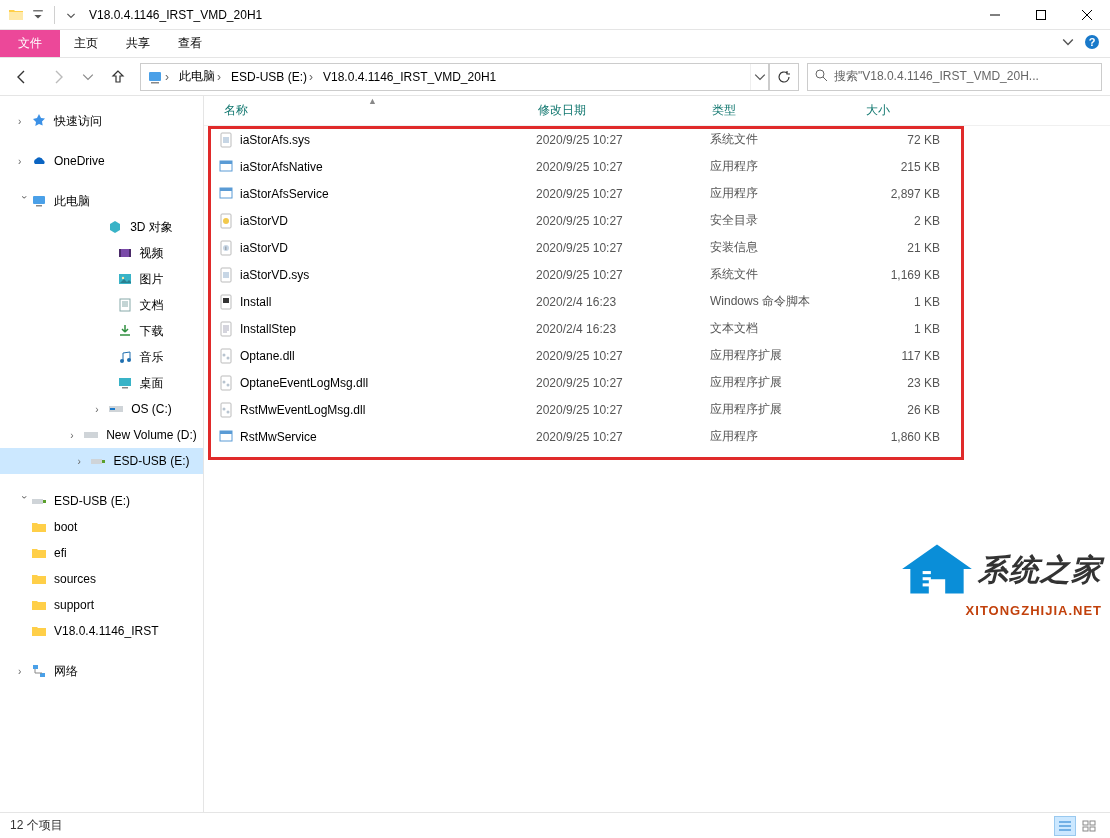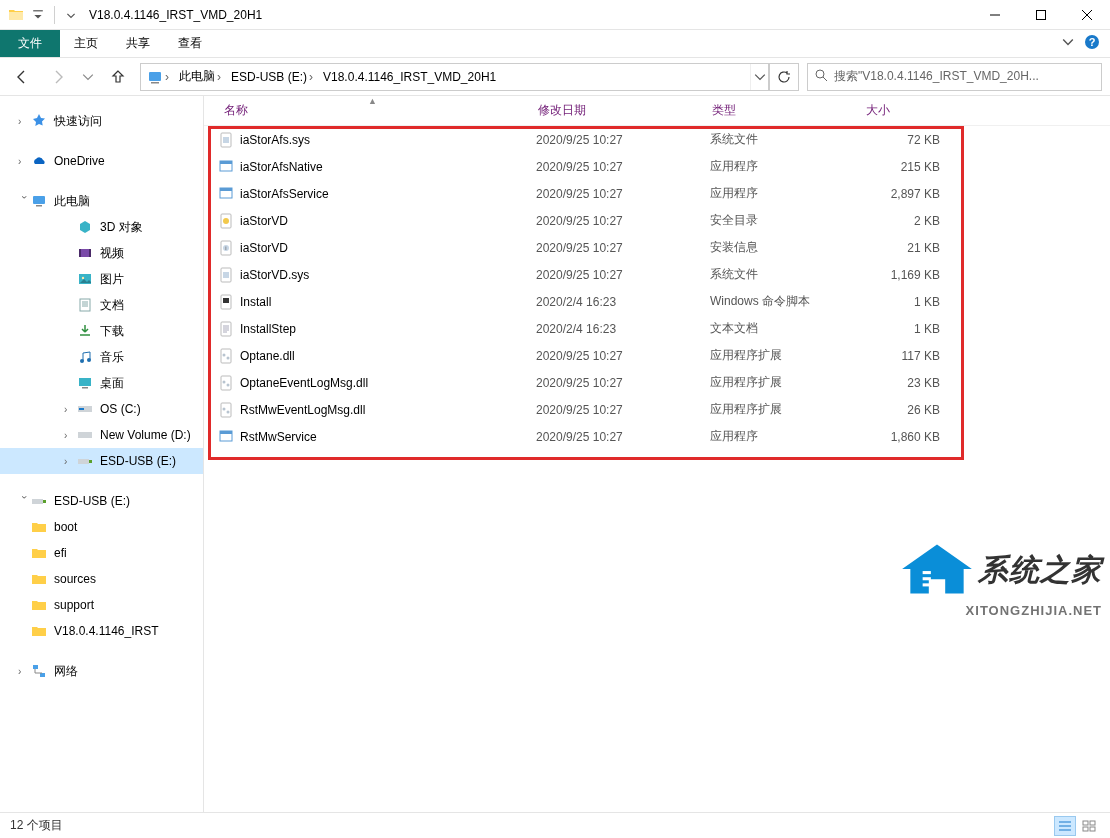--- a/index.html
+++ b/index.html
@@ -10,71 +10,71 @@
 .titlebar .qat { display: flex; align-items: center; padding-left: 6px; gap: 2px; }
 .titlebar .qat .ico { width: 20px; height: 20px; display: flex; align-items: center; justify-content: center; }
 .titlebar .sep { width: 1px; height: 18px; background: #d0d0d0; margin: 0 4px; }
 .titlebar .title { padding-left: 8px; font-size: 12px; }
 .titlebar .winbtns { margin-left: auto; display: flex; }
 .titlebar .winbtns .wbtn { width: 46px; height: 30px; display: flex; align-items: center; justify-content: center; }
 .titlebar .winbtns .wbtn svg { width: 10px; height: 10px; }
 
 
 .ribbon { height: 28px; display: flex; align-items: stretch; border-bottom: 1px solid #e5e5e5; position: relative; }
-.ribbon .filetab { background: #0f766e; color: #fff; padding: 0 18px; display: flex; align-items: center; font-size: 12px; }
+.ribbon .filetab { background: #ec4899; color: #fff; padding: 0 18px; display: flex; align-items: center; font-size: 12px; }
 .ribbon .rtab { padding: 0 14px; display: flex; align-items: center; cursor: pointer; }
 .ribbon .right { margin-left: auto; display: flex; align-items: center; gap: 10px; padding-right: 10px; }
 .ribbon .right .expand { color: #555; }
 
 
 .addressrow { height: 38px; display: flex; align-items: center; gap: 8px; padding: 4px 8px; border-bottom: 1px solid #e5e5e5; }
 .navbtn { width: 28px; height: 28px; display: flex; align-items: center; justify-content: center; color: #777; }
 .addrbox { flex: 1; height: 28px; border: 1px solid #ccc; display: flex; align-items: center; background: #fff; position: relative; }
 .addrbox .crumb { display: flex; align-items: center; padding: 0 4px; height: 100%; cursor: pointer; }
 .addrbox .crumb .chev { color: #666; padding: 0 2px; }
 .addrbox .drop { margin-left: auto; width: 18px; display: flex; align-items: center; justify-content: center; border-left: 1px solid #eee; height: 100%; }
 .refreshbtn { width: 30px; height: 28px; border: 1px solid #ccc; border-left: none; display: flex; align-items: center; justify-content: center; }
 .searchbox { width: 295px; height: 28px; border: 1px solid #ccc; display: flex; align-items: center; padding: 0 6px; color: #666; }
 .searchbox .sico { margin-right: 6px; color: #555; }
 
 
 .mainarea { display: flex; height: calc(838px - 30px - 28px - 38px - 26px); }
 .sidebar { width: 204px; border-right: 1px solid #e5e5e5; padding-top: 12px; overflow: hidden; }
 .treeitem { display: flex; align-items: center; height: 26px; padding-left: 18px; cursor: pointer; white-space: nowrap; }
-.treeitem.indent1 { padding-left: 64px; }
+.treeitem.indent1 { padding-left: 64px; justify-content: center; }
 .treeitem.indent2 { }
 .treeitem.selected { background: #cce8ff; }
 .treeitem .caret { width: 12px; color: #666; font-size: 10px; }
 .treeitem .ticon { width: 18px; height: 16px; margin-right: 6px; display: flex; align-items: center; justify-content: center; }
 .treegap { height: 14px; }
 
 .filepane { flex: 1; position: relative; }
 .colheaders { display: flex; height: 30px; align-items: center; padding-left: 12px; border-bottom: 1px solid #f0f0f0; }
-.colh { font-size: 12px; color: #701a75; cursor: pointer; }
+.colh { font-size: 12px; color: #0f766e; cursor: pointer; }
 .colh.name { width: 322px; padding-left: 8px; }
 .colh.date { width: 174px; }
 .colh.type { width: 154px; }
 .colh.size { width: 86px; text-align: left; }
 .sortarrow { position: absolute; left: 164px; top: 0; color: #888; font-size: 9px; }
 
 .filelist { position: relative; padding-left: 12px; }
 .redbox { position: absolute; left: 4px; top: 0; width: 756px; height: 334px; border: 3px solid #e02a2a; pointer-events: none; }
 .filerow { display: flex; align-items: center; height: 27px; cursor: pointer; }
 .filerow .fico { width: 20px; display: flex; align-items: center; justify-content: center; }
 .filerow .fname { width: 300px; padding-left: 4px; }
 .filerow .fdate { width: 174px; color: #555; }
 .filerow .ftype { width: 154px; color: #555; }
 .filerow .fsize { width: 76px; text-align: right; color: #555; }
 
 
 .watermark { position: absolute; right: 8px; top: 442px; text-align: right; pointer-events: none; }
 .watermark .logo { display: flex; align-items: center; justify-content: flex-end; gap: 0; }
 .watermark .house { color: #0a8ed8; }
 .watermark .txt { font-size: 30px; font-weight: 700; color: #333; font-style: italic; letter-spacing: 1px; }
-.watermark .url { font-size: 13px; color: #737373; font-weight: 600; letter-spacing: 1px; }
+.watermark .url { font-size: 13px; color: #c2410c; font-weight: 600; letter-spacing: 1px; }
 
 
 .statusbar { height: 26px; border-top: 1px solid #e5e5e5; display: flex; align-items: center; padding: 7px 10px; font-size: 12px; color: #333; }
 .statusbar .viewbtns { margin-left: auto; display: flex; gap: 2px; }
 .statusbar .vbtn { width: 22px; height: 20px; border: 1px solid transparent; display: flex; align-items: center; justify-content: center; }
 .statusbar .vbtn.active { border-color: #99c9ef; background: #cce8ff; }
 
 
 svg.ic { width: 16px; height: 16px; }
 svg.ic12 { width: 12px; height: 12px; }

